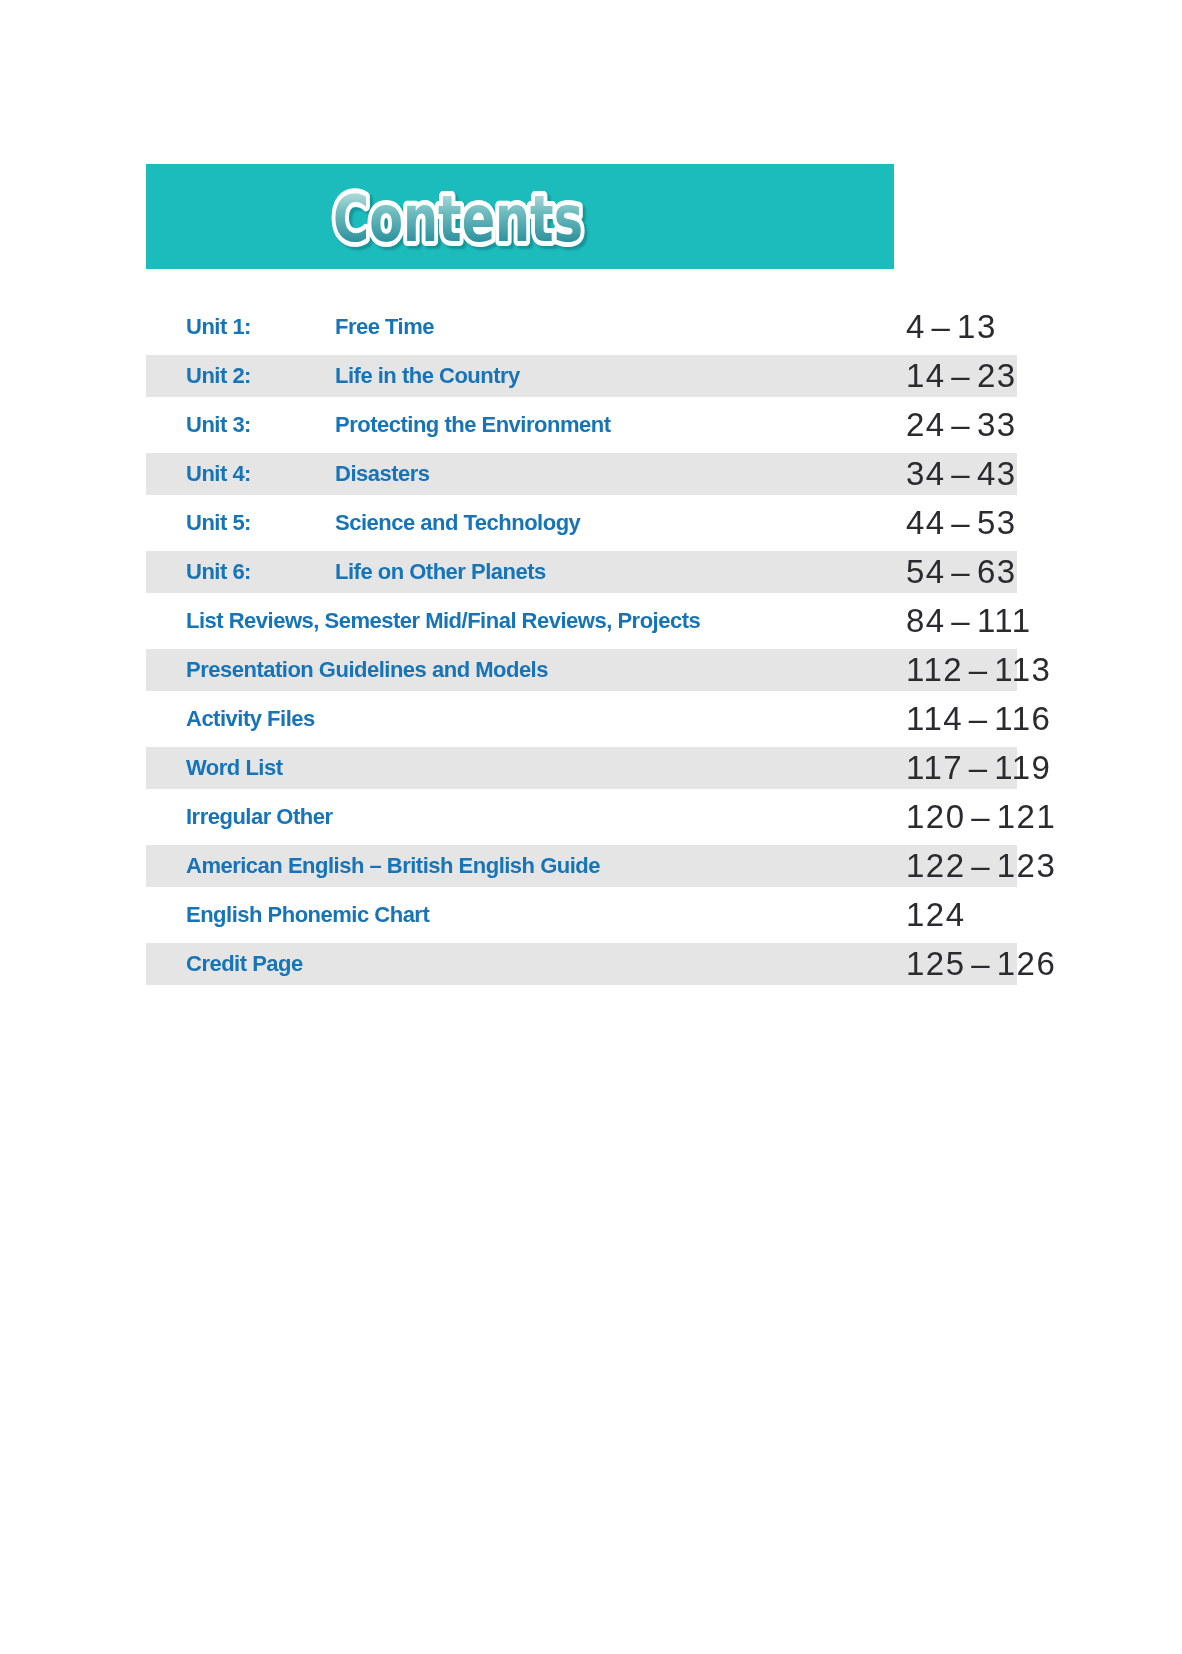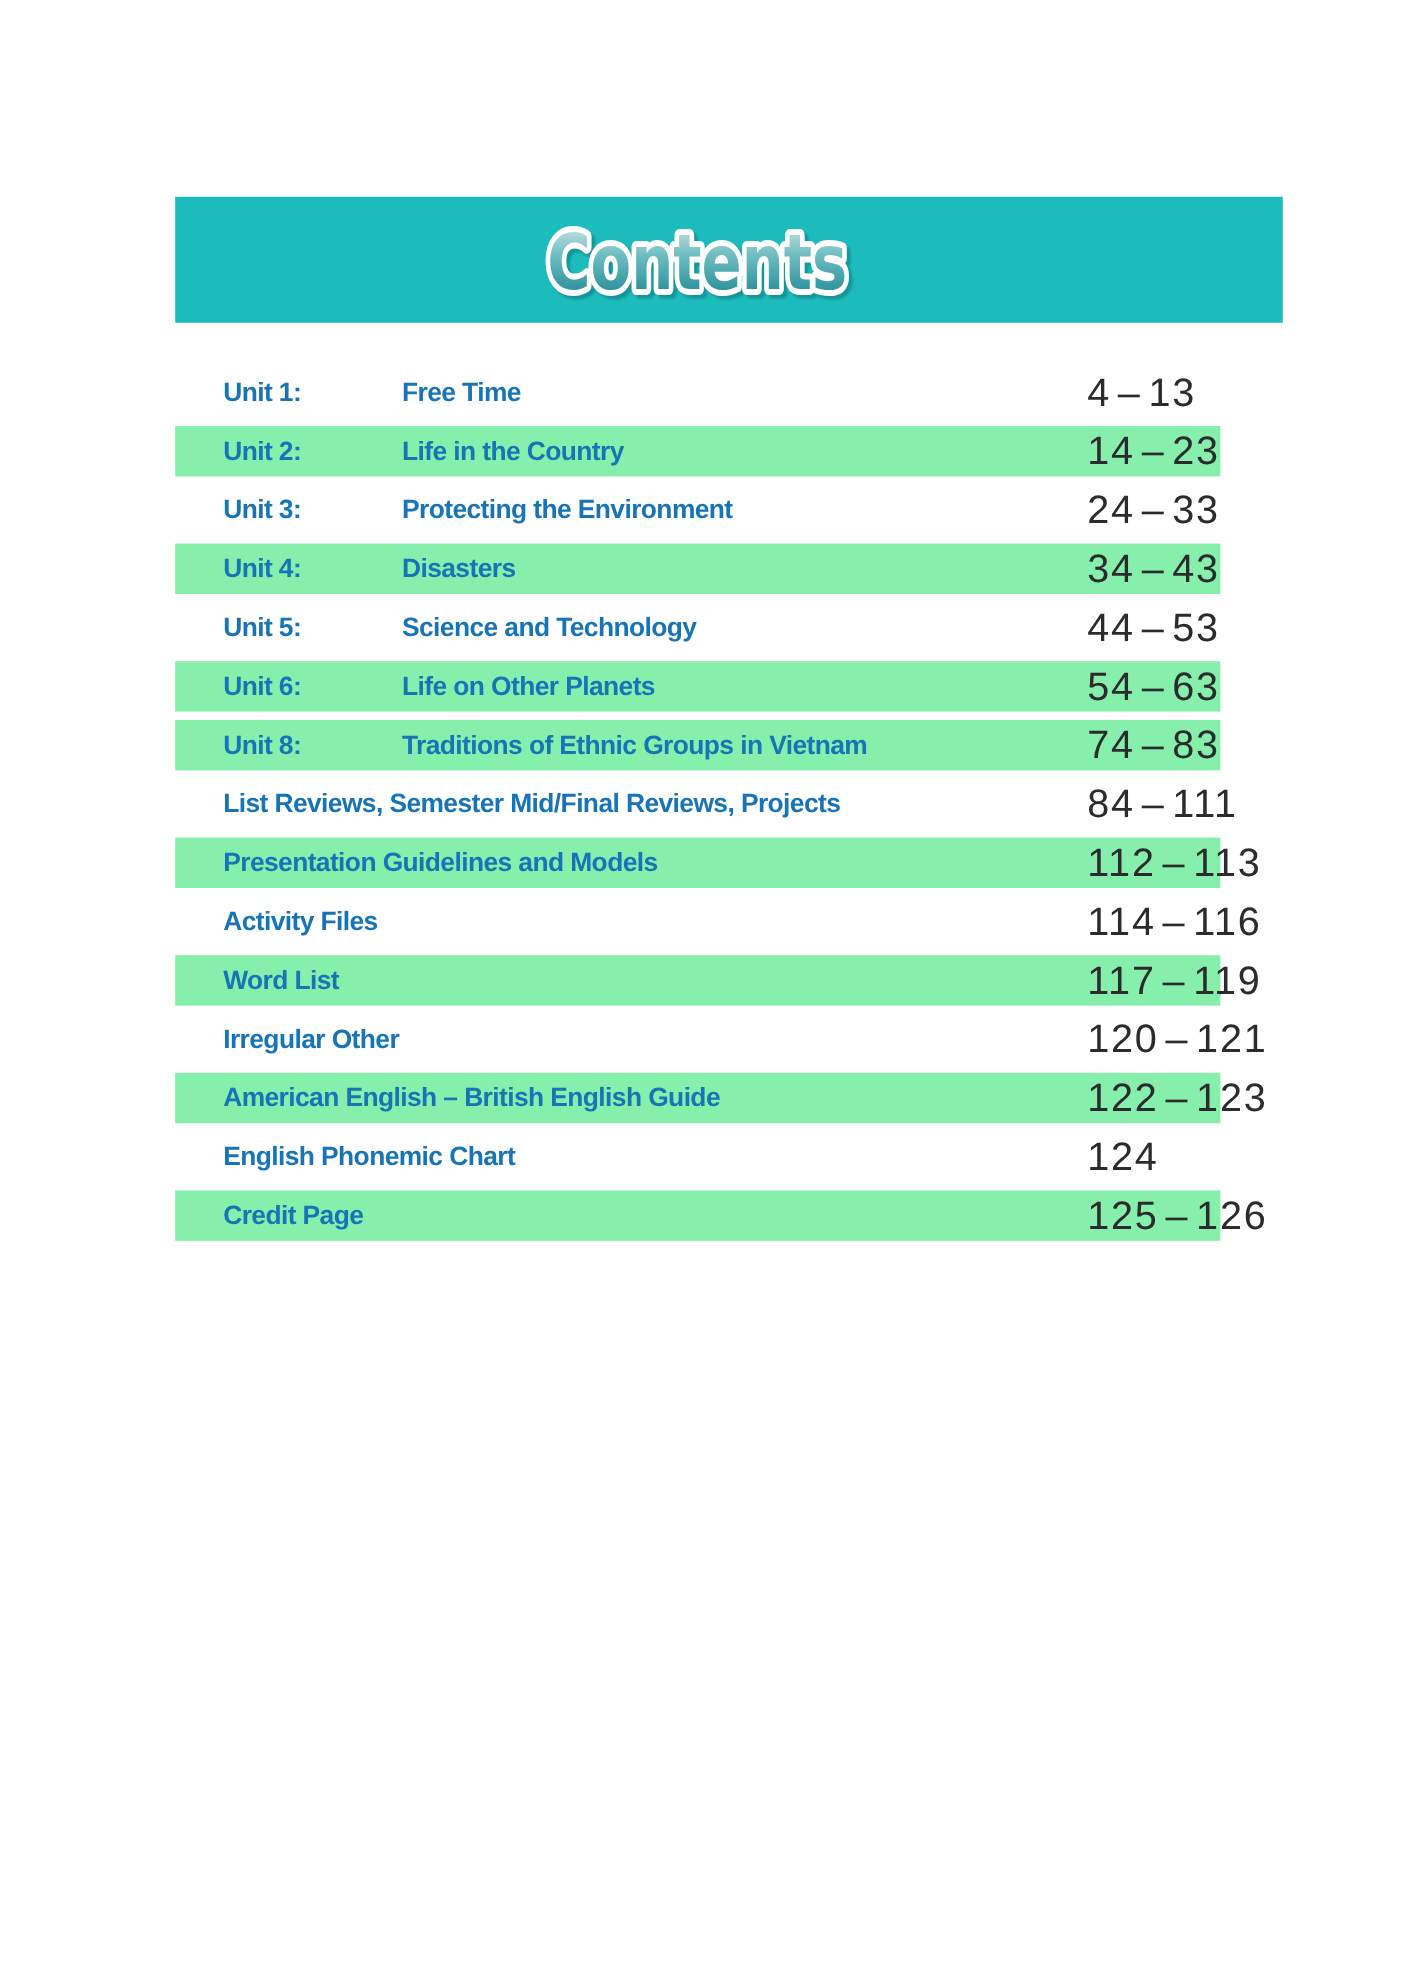--- a/index.html
+++ b/index.html
@@ -11,26 +11,26 @@
     width: 1182px;
     height: 1654px;
     position: relative;
     font-family: "Liberation Sans", sans-serif;
     overflow: hidden;
   }
   .banner {
     position: absolute;
     left: 146px;
     top: 164px;
-    width: 923px;
+    width: 748px;
     height: 105px;
     background: #1dbcbc;
     display: flex;
     align-items: center;
-    justify-content: flex-start;
+    justify-content: flex-end;
   }
   .banner svg { display: block; }
   .banner text {
     font-family: "DejaVu Sans", "Liberation Sans", sans-serif;
     font-weight: bold;
     font-size: 64px;
     paint-order: stroke fill;
     stroke: #ffffff;
     stroke-width: 10px;
     stroke-linejoin: round;
@@ -44,21 +44,21 @@
     left: 146px;
     top: 299px;
     width: 871px;
   }
   .row {
     position: relative;
     height: 42px;
     margin: 7px 0;
   }
   .row.shaded {
-    background: #86efac;
+    background: #e5e5e5;
   }
   .unit, .title {
     position: absolute;
     top: 50%;
     transform: translateY(-50%);
     color: #1674b7;
     font-weight: bold;
     font-size: 22px;
     letter-spacing: -0.5px;
     white-space: nowrap;
@@ -123,25 +123,20 @@
       <div class="row">
     <span class="unit">Unit 5:</span>
     <span class="title">Science and Technology</span>
     <span class="pages">44 – 53</span>
   </div>
       <div class="row shaded">
     <span class="unit">Unit 6:</span>
     <span class="title">Life on Other Planets</span>
     <span class="pages">54 – 63</span>
   </div>
-      <div class="row shaded">
-    <span class="unit">Unit 8:</span>
-    <span class="title">Traditions of Ethnic Groups in Vietnam</span>
-    <span class="pages">74 – 83</span>
-  </div>
       <div class="row no-unit">
 
     <span class="title">List Reviews, Semester Mid/Final Reviews, Projects</span>
     <span class="pages">84 – 111</span>
   </div>
       <div class="row shaded no-unit">
 
     <span class="title">Presentation Guidelines and Models</span>
     <span class="pages">112 – 113</span>
   </div>

